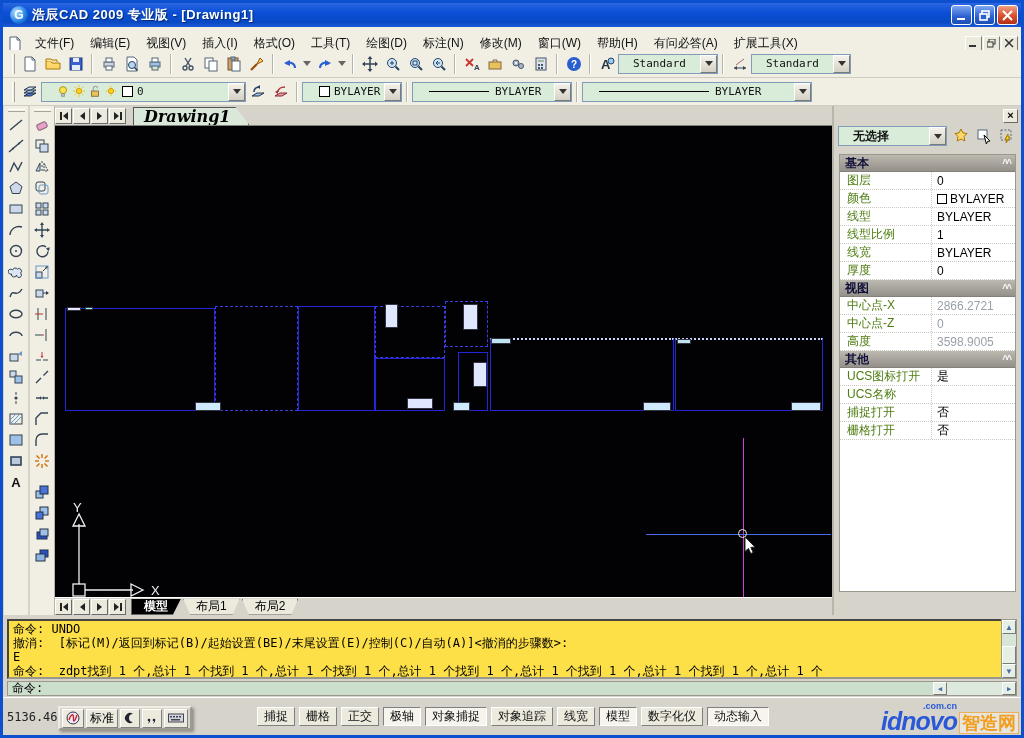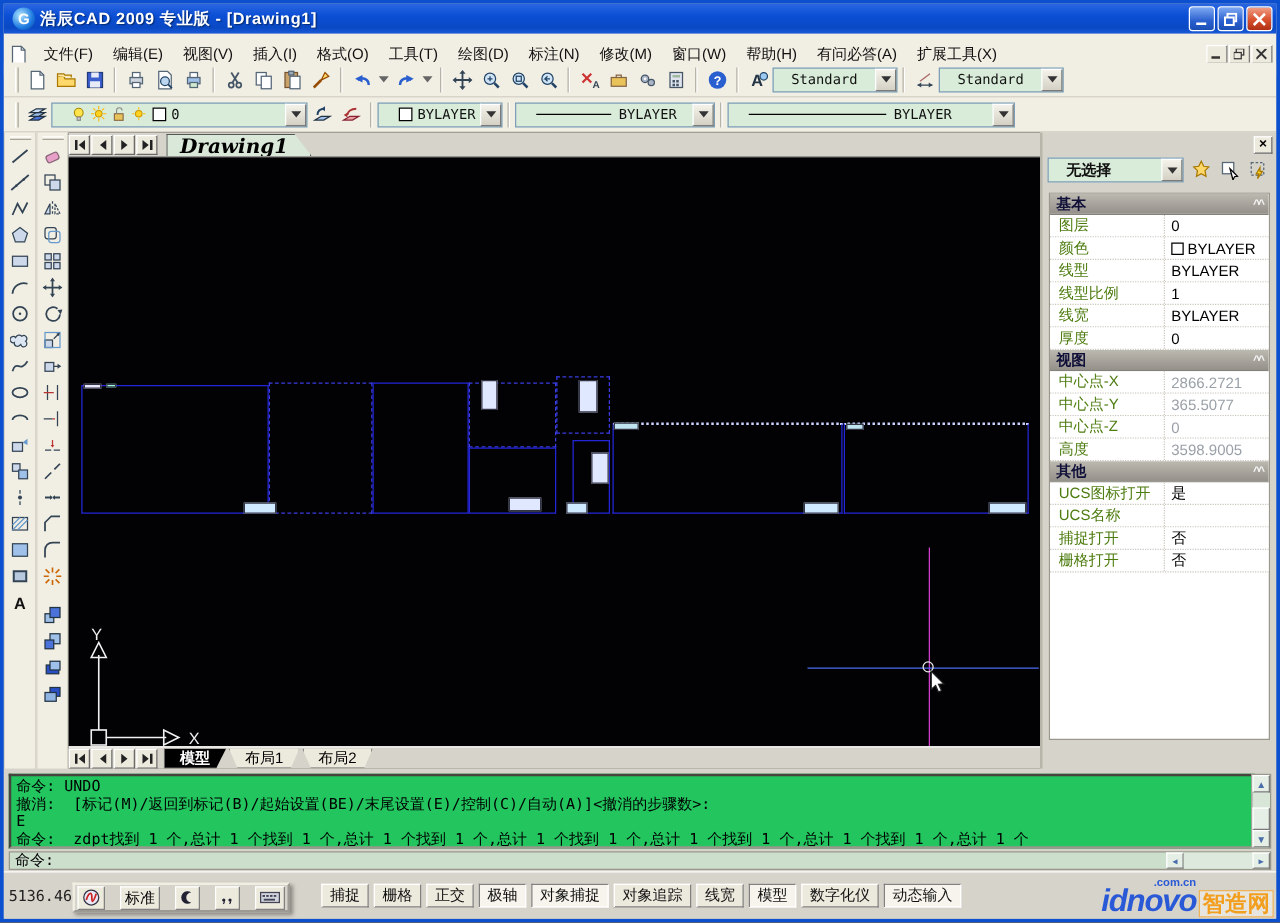--- a/index.html
+++ b/index.html
@@ -86,21 +86,21 @@
   .psec{height:17px;background:linear-gradient(#bcb9b0,#94908a);color:#101038;font-weight:bold;font-size:12px;
     display:flex;align-items:center;padding:0 5px;border-bottom:1px solid #84817a;}
   .psec .chev{margin-left:auto;color:#f4f4f4;font-size:10px;letter-spacing:-2px;}
   .prow{display:flex;height:18px;align-items:center;font-size:12px;border-bottom:1px dotted #cbc8bf;background:#fff;}
   .plabel{width:92px;padding-left:7px;border-right:1px dotted #cbc8bf;height:100%;display:flex;align-items:center;color:#4d7c0f;white-space:nowrap;}
   .pval{flex:1;padding-left:5px;display:flex;align-items:center;color:#000;white-space:nowrap;overflow:hidden;}
   .pval.dim{color:#9aa0a8;}
   .pswatch{width:10px;height:10px;border:1px solid #000;background:#fff;margin-right:3px;flex:none;}
   
   .cmd{position:absolute;left:0;top:612px;right:0;height:82px;background:#d6d3ca;padding:3px 3px 0 3px;}
-  .cmdhist{position:absolute;left:4px;top:4px;width:997px;height:60px;background:#22c55e;
+  .cmdhist{position:absolute;left:4px;top:4px;width:997px;height:60px;background:#fde047;
     border:2px inset #9a978c;font-family:"DejaVu Sans Mono",monospace;font-size:12px;
     line-height:14px;color:#000;padding:1px 4px;white-space:pre;overflow:hidden;}
   .cmdscroll{position:absolute;right:4px;top:4px;width:16px;height:60px;background:#d8e6d8;border:1px solid #9a978c;
     display:flex;flex-direction:column;}
   .scbtn{height:14px;background:#e6efe6;border:1px solid;border-color:#fff #7a7a7a #7a7a7a #fff;
     font-size:8px;color:#4a6ea9;display:flex;align-items:center;justify-content:center;}
   .scthumb{height:18px;margin-top:auto;background:#e6efe6;border:1px solid;border-color:#fff #7a7a7a #7a7a7a #fff;}
   .cmdline{position:absolute;left:4px;top:66px;right:4px;height:15px;background:#ccdecc;border:1px solid #9a978c;
     font-family:"DejaVu Sans Mono",monospace;font-size:12px;display:flex;align-items:center;padding-left:4px;}
   .hscroll{margin-left:auto;display:flex;height:13px;}
@@ -108,21 +108,21 @@
     font-size:7px;color:#4a6ea9;display:flex;align-items:center;justify-content:center;}
   .hspace{width:55px;background:#dce9dc;}
   
   .statusbar{position:absolute;left:0;top:694px;right:0;height:38px;background:#d6d3ca;
     border-top:1px solid #fff;display:flex;align-items:center;font-size:12px;padding:0 4px;}
   .coords{width:120px;font-family:"DejaVu Sans Mono",monospace;font-size:12px;color:#222;}
   .sbtns{display:flex;gap:4px;margin-left:130px;}
   .sbtn{height:19px;padding:0 6px;display:flex;align-items:center;border:1px solid;
     border-color:#fff #808080 #808080 #fff;background:#ece9dd;color:#111;white-space:nowrap;}
   .sbtn.pressed{border-color:#808080 #fff #fff #808080;background:#f6f4ec;}
-  .imebar{position:absolute;left:55px;top:703px;height:24px;display:flex;align-items:center;gap:12px;
+  .imebar{position:absolute;left:55px;top:703px;height:24px;display:flex;align-items:center;gap:2px;
     background:#d6d3ca;border:2px outset #f0ede2;padding:0 2px;box-shadow:2px 2px 3px rgba(0,0,0,.35);}
   .imebtn{height:19px;min-width:20px;padding:0 3px;border:1px solid;border-color:#fff #808080 #808080 #fff;
     background:#ece9dd;display:flex;align-items:center;justify-content:center;font-size:12px;}
   
   .watermark{position:absolute;right:2px;bottom:1px;display:flex;align-items:flex-end;opacity:.92;pointer-events:none;}
   .wm-main{color:#1b4fd8;font-weight:bold;font-size:25px;line-height:22px;letter-spacing:-1px;font-style:italic;}
   .wm-dom{color:#1b4fd8;font-weight:bold;font-size:9px;display:block;text-align:right;line-height:8px;}
   .wm-suf{color:#f59a10;background:rgba(255,255,255,.45);font-weight:bold;font-size:18px;line-height:20px;
     border:1px solid #f0b050;padding:0 2px;margin-left:2px;}
   svg{display:block;}
@@ -1056,26 +1056,20 @@
           <span>视图</span>
           <span class="chev">^^</span>
         </div>
         <div class="prow">
           <span class="plabel">中心点-X</span>
           <span class="pval dim">
             <span>2866.2721</span>
           </span>
         </div>
         <div class="prow">
-          <span class="plabel">中心点-Y</span>
-          <span class="pval dim">
-            <span>365.5077</span>
-          </span>
-        </div>
-        <div class="prow">
           <span class="plabel">中心点-Z</span>
           <span class="pval dim">
             <span>0</span>
           </span>
         </div>
         <div class="prow">
           <span class="plabel">高度</span>
           <span class="pval dim">
             <span>3598.9005</span>
           </span>

